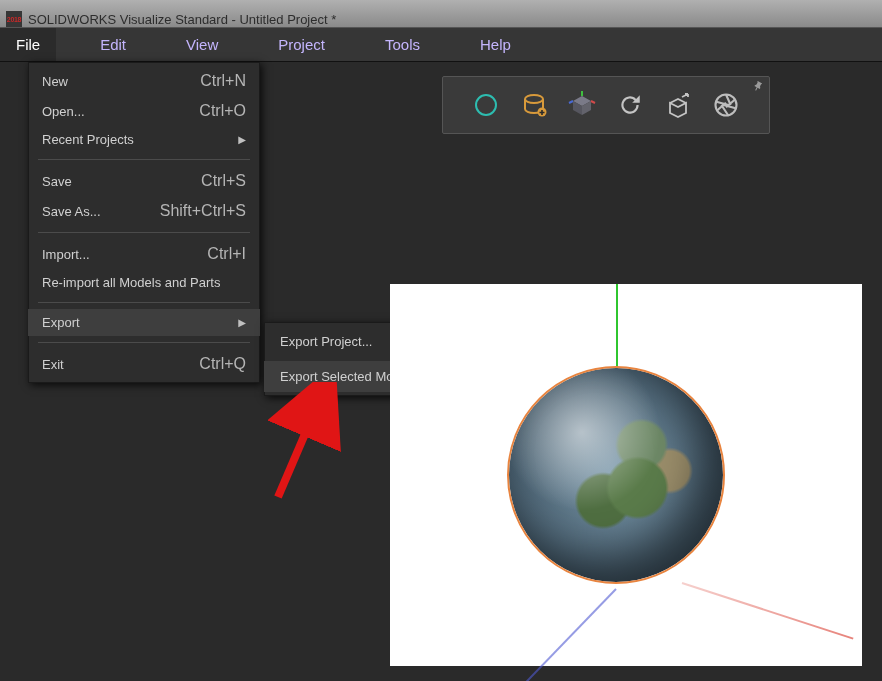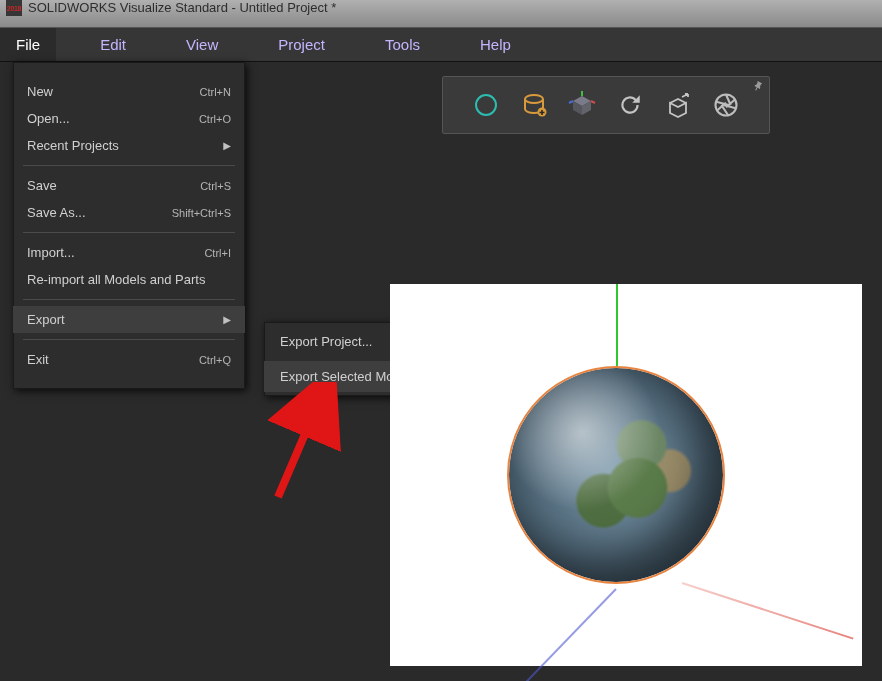--- a/index.html
+++ b/index.html
@@ -1,19 +1,19 @@
 <!DOCTYPE html>
 <html><head>
 <meta charset="utf-8">
 <style>
   * { margin: 0; padding: 0; box-sizing: border-box; }
   html, body { width: 882px; height: 681px; background: #2a2a2a; font-family: "Segoe UI", Arial, sans-serif; color: #d0d0d0; overflow: hidden; }
   .titlebar {
     height: 28px; background: linear-gradient(to bottom, #b0b0b0, #8a8a8a);
-    display: flex; align-items: flex-start; padding: 0 6px; border-bottom: 1px solid #555;
+    display: flex; align-items: flex-end; padding: 0 6px; border-bottom: 1px solid #555;
     gap: 6px;
   }
   .sw-icon {
     width: 16px; height: 16px; display: inline-flex; align-items: center; justify-content: center;
     background: #363636; color: #c82828; font-size: 7px; font-weight: bold; letter-spacing: -0.3px;
   }
   .titlebar .title { color: #2d2d2d; font-size: 13px; }
   .menubar {
     height: 34px; background: #363636; display: flex; align-items: stretch; border-bottom: 1px solid #111; gap: 28px;
   }
@@ -32,32 +32,32 @@
     background: #3a3a3a; border: 1px solid #555; border-radius: 2px;
     display: flex; align-items: center; justify-content: center; gap: 14px;
   }
   .toolbar .tool { width: 34px; height: 34px; display: flex; align-items: center; justify-content: center; }
   .pin {
     position: absolute; top: 3px; right: 5px; color: #aaa; font-size: 14px; transform: rotate(28deg);
   }
 
   
   .dropdown {
-    position: absolute; top: 0; left: 13px; width: 232px;
+    position: absolute; top: 0; left: 28px; width: 232px;
     background: #2d2d2d; box-shadow: 2px 2px 8px rgba(0,0,0,0.8), 0 0 0 1px #1a1a1a inset;
-    padding: 16px 0;
+    padding: 4px 0;
   }
   .dropdown .section-sep {
     height: 1px; background: #4b4b4b; margin: 6px 10px;
   }
   .dd-item {
     display: flex; align-items: center; justify-content: space-between;
     padding: 6px 14px; font-size: 13px; color: #d0d0d0; cursor: default;
   }
-  .dd-item .shortcut { color: #b5b5b5; font-size: 11px; }
+  .dd-item .shortcut { color: #b5b5b5; font-size: 16px; }
   .dd-item .arrow { color: #c0c0c0; font-size: 10px; }
   .dd-item.highlight { background: #3e3e3e; }
 
   
   .submenu {
     position: absolute; top: 260px; left: 264px; width: 240px;
     background: #2d2d2d; box-shadow: 2px 2px 8px rgba(0,0,0,0.8), 0 0 0 1px #1a1a1a inset;
     padding: 4px 0;
   }
   .submenu .dd-item { padding: 8px 16px; font-size: 13px; }

